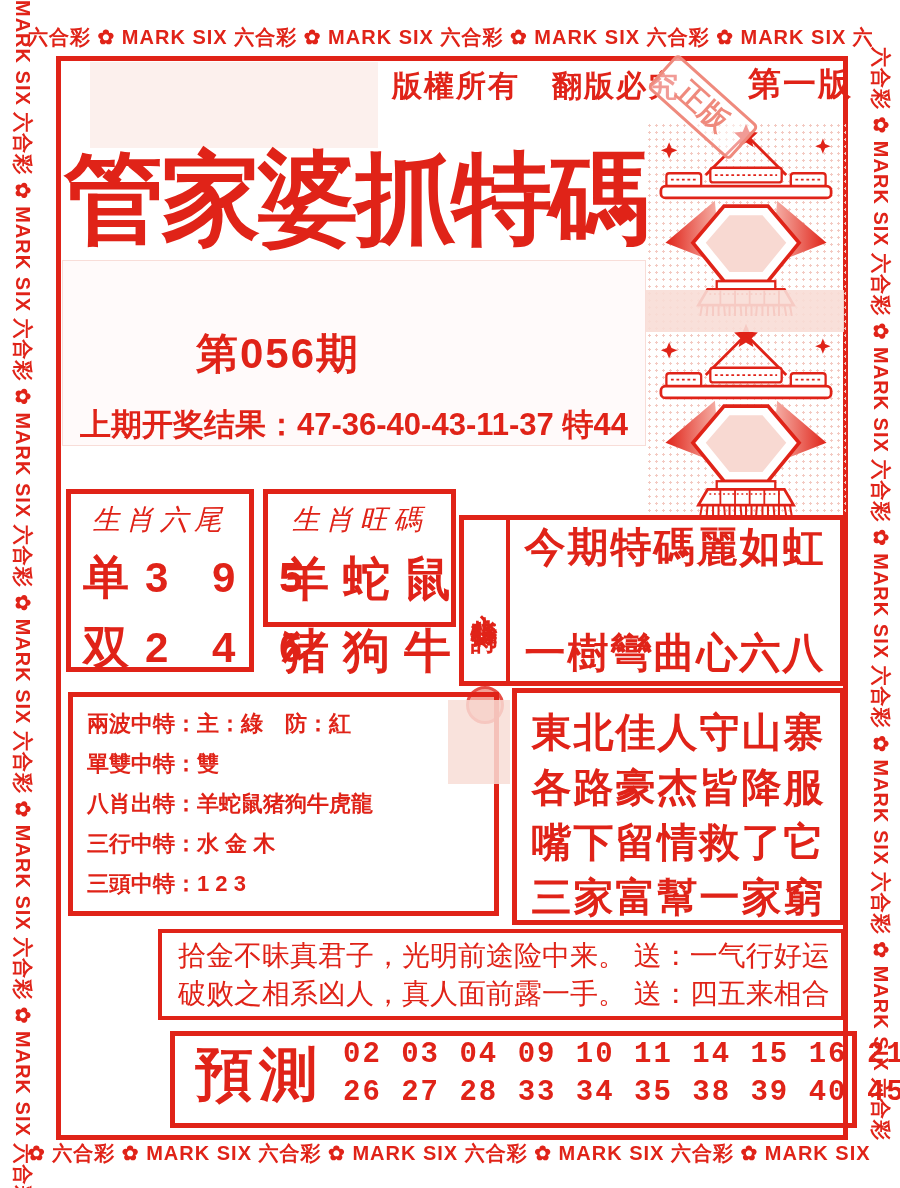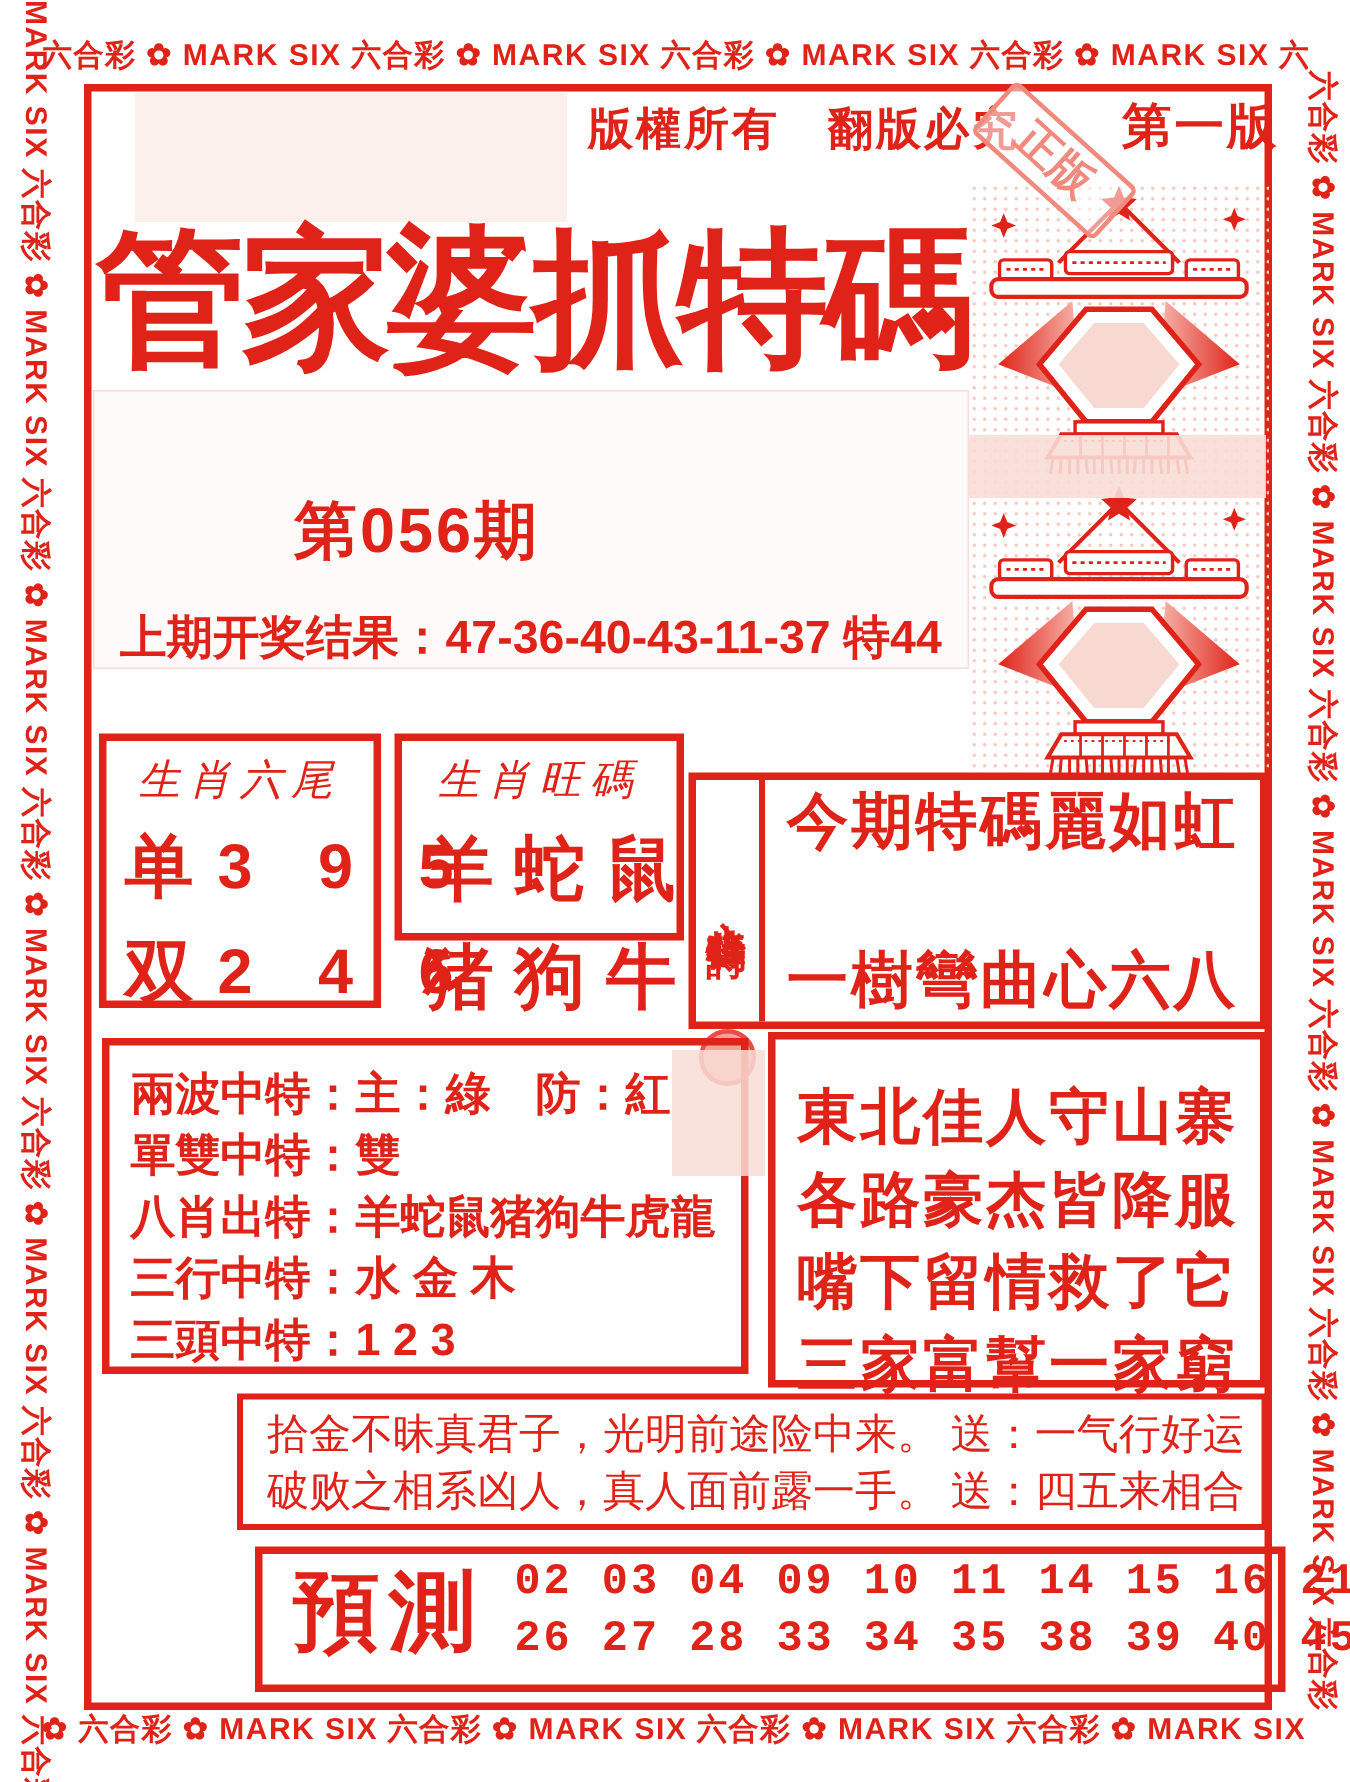--- a/index.html
+++ b/index.html
@@ -85,23 +85,23 @@
     width:42px;border-right:4px solid var(--red);
     writing-mode:vertical-rl;text-orientation:upright;
     font-size:26px;font-weight:bold;letter-spacing:3px;
     display:flex;align-items:center;justify-content:center;
   }
   .box-c .plines{flex:1;display:flex;flex-direction:column;justify-content:space-between;align-items:center;}
   .box-c .plines div{font-size:41px;font-weight:900;letter-spacing:2px;white-space:nowrap;}
   
   .box-d{left:68px;top:692px;width:431px;height:224px;padding:12px 14px;
     display:flex;flex-direction:column;justify-content:space-between;}
-  .box-d .row{font-size:30px;font-weight:900;white-space:nowrap;}
-  
-  .box-e{left:512px;top:688px;width:333px;height:237px;padding:24px 4px;
+  .box-d .row{font-size:22px;font-weight:900;white-space:nowrap;}
+  
+  .box-e{left:512px;top:688px;width:333px;height:237px;padding:12px 4px;
     display:flex;flex-direction:column;justify-content:space-around;align-items:center;}
   .box-e .line{font-size:40px;font-weight:900;letter-spacing:2px;white-space:nowrap;}
   
   .box-f{left:158px;top:929px;width:687px;height:91px;border-width:4px;padding:4px 16px;
     display:flex;flex-direction:column;justify-content:space-around;}
   .box-f .line{font-size:28px;font-weight:normal;white-space:nowrap;}
   
   .box-g{left:158px;top:1031px;width:687px;height:97px;display:flex;align-items:flex-start;margin-left:12px;}
   .box-g .flabel{font-size:58px;font-weight:900;letter-spacing:6px;margin:0 20px 0 20px;white-space:nowrap;}
   .box-g .nums{flex:1;text-align:center;}

